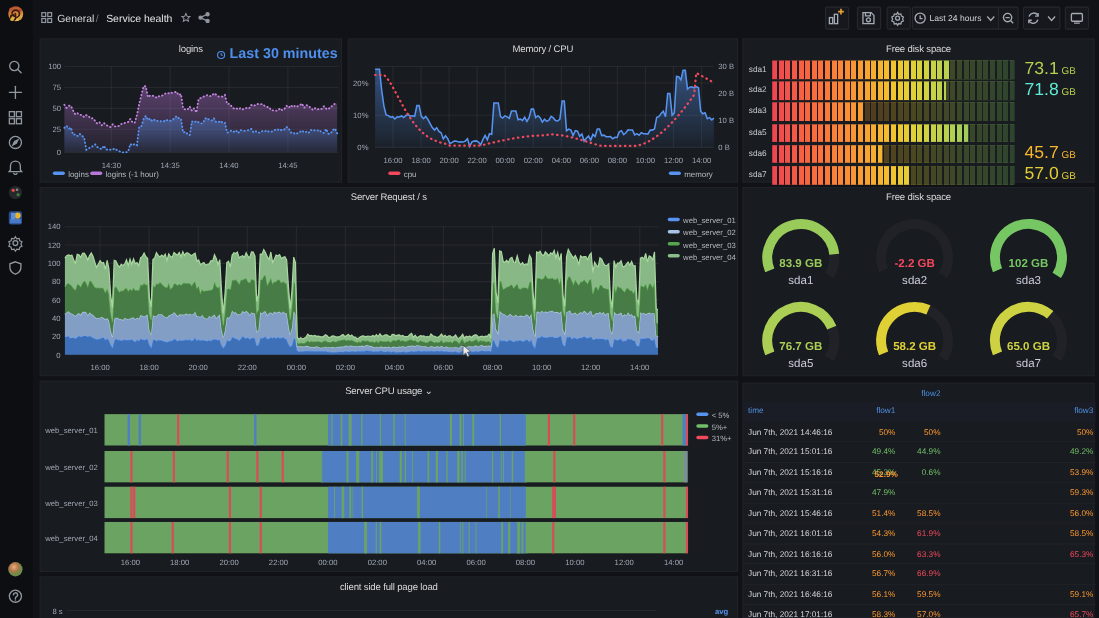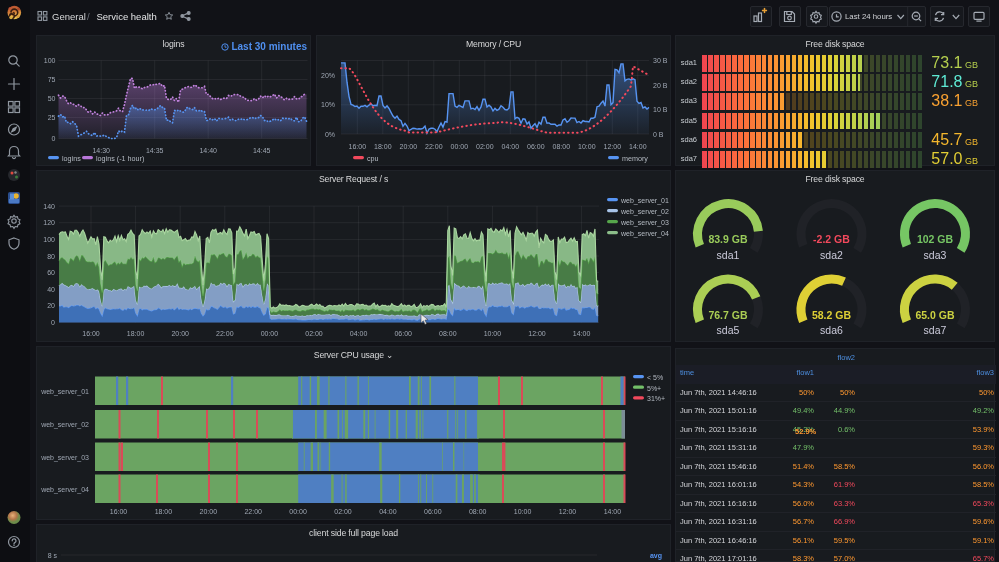--- a/index.html
+++ b/index.html
@@ -143,21 +143,21 @@
   </svg>
 <svg width="60" height="33" style="left:945px;top:0">
     <path d="M7.8,15 l3.2,3.6 3.2,-3.6" stroke="#a5abb4" stroke-width="1.2" fill="none"></path>
     <g transform="translate(34,16.5)" stroke="#a5abb4" stroke-width="1.2" fill="none">
       <rect x="-5" y="-4.2" width="10" height="7" rx="1"></rect>
       <line x1="-2.6" y1="4.6" x2="2.6" y2="4.6"></line>
     </g>
   </svg>
 <div class="panel" style="left:36px;top:35px;width:275px;height:131px">
     <div class="ptitle">logins</div>
-    <div style="position:absolute;top:4.5px;right:3px;font-size:10px;font-weight:600;color:#4f8fef"><svg width="8" height="8" style="position:relative;top:1px;left:0">
+    <div style="position:absolute;top:4.5px;right:3px;font-size:13px;font-weight:600;color:#4f8fef"><svg width="8" height="8" style="position:relative;top:1px;left:0">
         <circle cx="4" cy="4" r="3.2" stroke="#4f8fef" fill="none" stroke-width="1"></circle>
         <path d="M4,2.2 V4.2 H5.6" stroke="#4f8fef" stroke-width="0.9" fill="none"></path>
       </svg> Last 30 minutes</div>
     <svg width="275" height="131" viewBox="0 0 275 131">
       <defs>
         <linearGradient id="lgp" x1="0" y1="0" x2="0" y2="1">
           <stop offset="0%" stop-color="#B877D9" stop-opacity="0.42"></stop>
           <stop offset="100%" stop-color="#B877D9" stop-opacity="0.06"></stop>
         </linearGradient>
         <linearGradient id="lgb" x1="0" y1="0" x2="0" y2="1">
@@ -256,21 +256,20 @@
     <div style="position:absolute;left:26.0px;top:38.2px;width:219.5px;height:16.5px;background:linear-gradient(90deg,rgb(239,68,80) 0%,rgb(252,109,60) 18%,rgb(250,155,50) 36%,rgb(242,196,44) 50%,rgb(220,211,56) 60%,rgb(190,209,74) 70%,rgb(162,205,89) 80%,rgb(118,198,100) 100%)">
       <div style="position:absolute;right:0;top:0;bottom:0;width:61.9px;background:rgba(19,21,24,0.73)"></div>
       <div style="position:absolute;inset:0;background:repeating-linear-gradient(90deg,transparent 0 4.5px,#181b1f 4.5px 6px)"></div>
     </div>
     <div style="position:absolute;left:200px;top:36.2px;width:102px;text-align:right;line-height:20.5px"><span style="font-size:16px;font-weight:500;color:#5eead4">71.8</span><span style="font-size:9px;font-weight:500;color:rgb(184,208,76)"> GB</span></div>
     <div style="position:absolute;left:0;top:57.4px;width:21px;text-align:right;font-size:7.5px;color:#c7ccd1;line-height:16.5px">sda3</div>
     <div style="position:absolute;left:26.0px;top:57.4px;width:219.5px;height:16.5px;background:linear-gradient(90deg,rgb(239,68,80) 0%,rgb(252,109,60) 18%,rgb(250,155,50) 36%,rgb(242,196,44) 50%,rgb(220,211,56) 60%,rgb(190,209,74) 70%,rgb(162,205,89) 80%,rgb(118,198,100) 100%)">
       <div style="position:absolute;right:0;top:0;bottom:0;width:135.9px;background:rgba(19,21,24,0.73)"></div>
       <div style="position:absolute;inset:0;background:repeating-linear-gradient(90deg,transparent 0 4.5px,#181b1f 4.5px 6px)"></div>
     </div>
-    <div style="position:absolute;left:200px;top:55.4px;width:102px;text-align:right;line-height:20.5px"><span style="font-size:16px;font-weight:500;color:rgb(248,161,49)">38.1</span><span style="font-size:9px;font-weight:500;color:rgb(248,161,49)"> GB</span></div>
     <div style="position:absolute;left:0;top:76.6px;width:21px;text-align:right;font-size:7.5px;color:#c7ccd1;line-height:16.5px">sda5</div>
     <div style="position:absolute;left:26.0px;top:76.6px;width:219.5px;height:16.5px;background:linear-gradient(90deg,rgb(239,68,80) 0%,rgb(252,109,60) 18%,rgb(250,155,50) 36%,rgb(242,196,44) 50%,rgb(220,211,56) 60%,rgb(190,209,74) 70%,rgb(162,205,89) 80%,rgb(118,198,100) 100%)">
       <div style="position:absolute;right:0;top:0;bottom:0;width:41.5px;background:rgba(19,21,24,0.73)"></div>
       <div style="position:absolute;inset:0;background:repeating-linear-gradient(90deg,transparent 0 4.5px,#181b1f 4.5px 6px)"></div>
     </div>
     <div style="position:absolute;left:0;top:95.8px;width:21px;text-align:right;font-size:7.5px;color:#c7ccd1;line-height:16.5px">sda6</div>
     <div style="position:absolute;left:26.0px;top:95.8px;width:219.5px;height:16.5px;background:linear-gradient(90deg,rgb(239,68,80) 0%,rgb(252,109,60) 18%,rgb(250,155,50) 36%,rgb(242,196,44) 50%,rgb(220,211,56) 60%,rgb(190,209,74) 70%,rgb(162,205,89) 80%,rgb(118,198,100) 100%)">
       <div style="position:absolute;right:0;top:0;bottom:0;width:119.2px;background:rgba(19,21,24,0.73)"></div>
       <div style="position:absolute;inset:0;background:repeating-linear-gradient(90deg,transparent 0 4.5px,#181b1f 4.5px 6px)"></div>
     </div>
@@ -531,21 +530,20 @@
     <div style="position:absolute;left:194px;top:127.0px;width:124px;height:18.5px;line-height:18.5px;font-size:7.5px;color:#FF9830;text-align:right;font-weight:400">58.5%</div>
     <div style="position:absolute;left:0;top:163.0px;width:320px;height:1px;background:#202228"></div>
     <div style="position:absolute;left:4px;top:145.5px;width:170px;height:18.5px;line-height:18.5px;font-size:7.5px;color:#d5d6da;text-align:left;font-weight:400">Jun 7th, 2021 16:16:16</div>
     <div style="position:absolute;left:58px;top:145.5px;width:80px;height:18.5px;line-height:18.5px;font-size:7.5px;color:#FF9830;text-align:right;font-weight:400">56.0%</div>
     <div style="position:absolute;left:119px;top:145.5px;width:60px;height:18.5px;line-height:18.5px;font-size:7.5px;color:#F2495C;text-align:right;font-weight:400">63.3%</div>
     <div style="position:absolute;left:194px;top:145.5px;width:124px;height:18.5px;line-height:18.5px;font-size:7.5px;color:#F2495C;text-align:right;font-weight:400">65.3%</div>
     <div style="position:absolute;left:0;top:181.5px;width:320px;height:1px;background:#202228"></div>
     <div style="position:absolute;left:4px;top:164.0px;width:170px;height:18.5px;line-height:18.5px;font-size:7.5px;color:#d5d6da;text-align:left;font-weight:400">Jun 7th, 2021 16:31:16</div>
     <div style="position:absolute;left:58px;top:164.0px;width:80px;height:18.5px;line-height:18.5px;font-size:7.5px;color:#FF9830;text-align:right;font-weight:400">56.7%</div>
     <div style="position:absolute;left:119px;top:164.0px;width:60px;height:18.5px;line-height:18.5px;font-size:7.5px;color:#F2495C;text-align:right;font-weight:400">66.9%</div>
-    <div style="position:absolute;left:194px;top:164.0px;width:124px;height:18.5px;line-height:18.5px;font-size:7.5px;color:#FF9830;text-align:right;font-weight:400">59.6%</div>
     <div style="position:absolute;left:0;top:200.0px;width:320px;height:1px;background:#202228"></div>
     <div style="position:absolute;left:4px;top:182.5px;width:170px;height:18.5px;line-height:18.5px;font-size:7.5px;color:#d5d6da;text-align:left;font-weight:400">Jun 7th, 2021 16:46:16</div>
     <div style="position:absolute;left:58px;top:182.5px;width:80px;height:18.5px;line-height:18.5px;font-size:7.5px;color:#FF9830;text-align:right;font-weight:400">56.1%</div>
     <div style="position:absolute;left:119px;top:182.5px;width:60px;height:18.5px;line-height:18.5px;font-size:7.5px;color:#FF9830;text-align:right;font-weight:400">59.5%</div>
     <div style="position:absolute;left:194px;top:182.5px;width:124px;height:18.5px;line-height:18.5px;font-size:7.5px;color:#FF9830;text-align:right;font-weight:400">59.1%</div>
     <div style="position:absolute;left:4px;top:201.0px;width:170px;height:18.5px;line-height:18.5px;font-size:7.5px;color:#d5d6da;text-align:left;font-weight:400">Jun 7th, 2021 17:01:16</div>
     <div style="position:absolute;left:58px;top:201.0px;width:80px;height:18.5px;line-height:18.5px;font-size:7.5px;color:#FF9830;text-align:right;font-weight:400">58.3%</div>
     <div style="position:absolute;left:119px;top:201.0px;width:60px;height:18.5px;line-height:18.5px;font-size:7.5px;color:#FF9830;text-align:right;font-weight:400">57.0%</div>
     <div style="position:absolute;left:194px;top:201.0px;width:124px;height:18.5px;line-height:18.5px;font-size:7.5px;color:#F2495C;text-align:right;font-weight:400">65.7%</div>
   </div>

